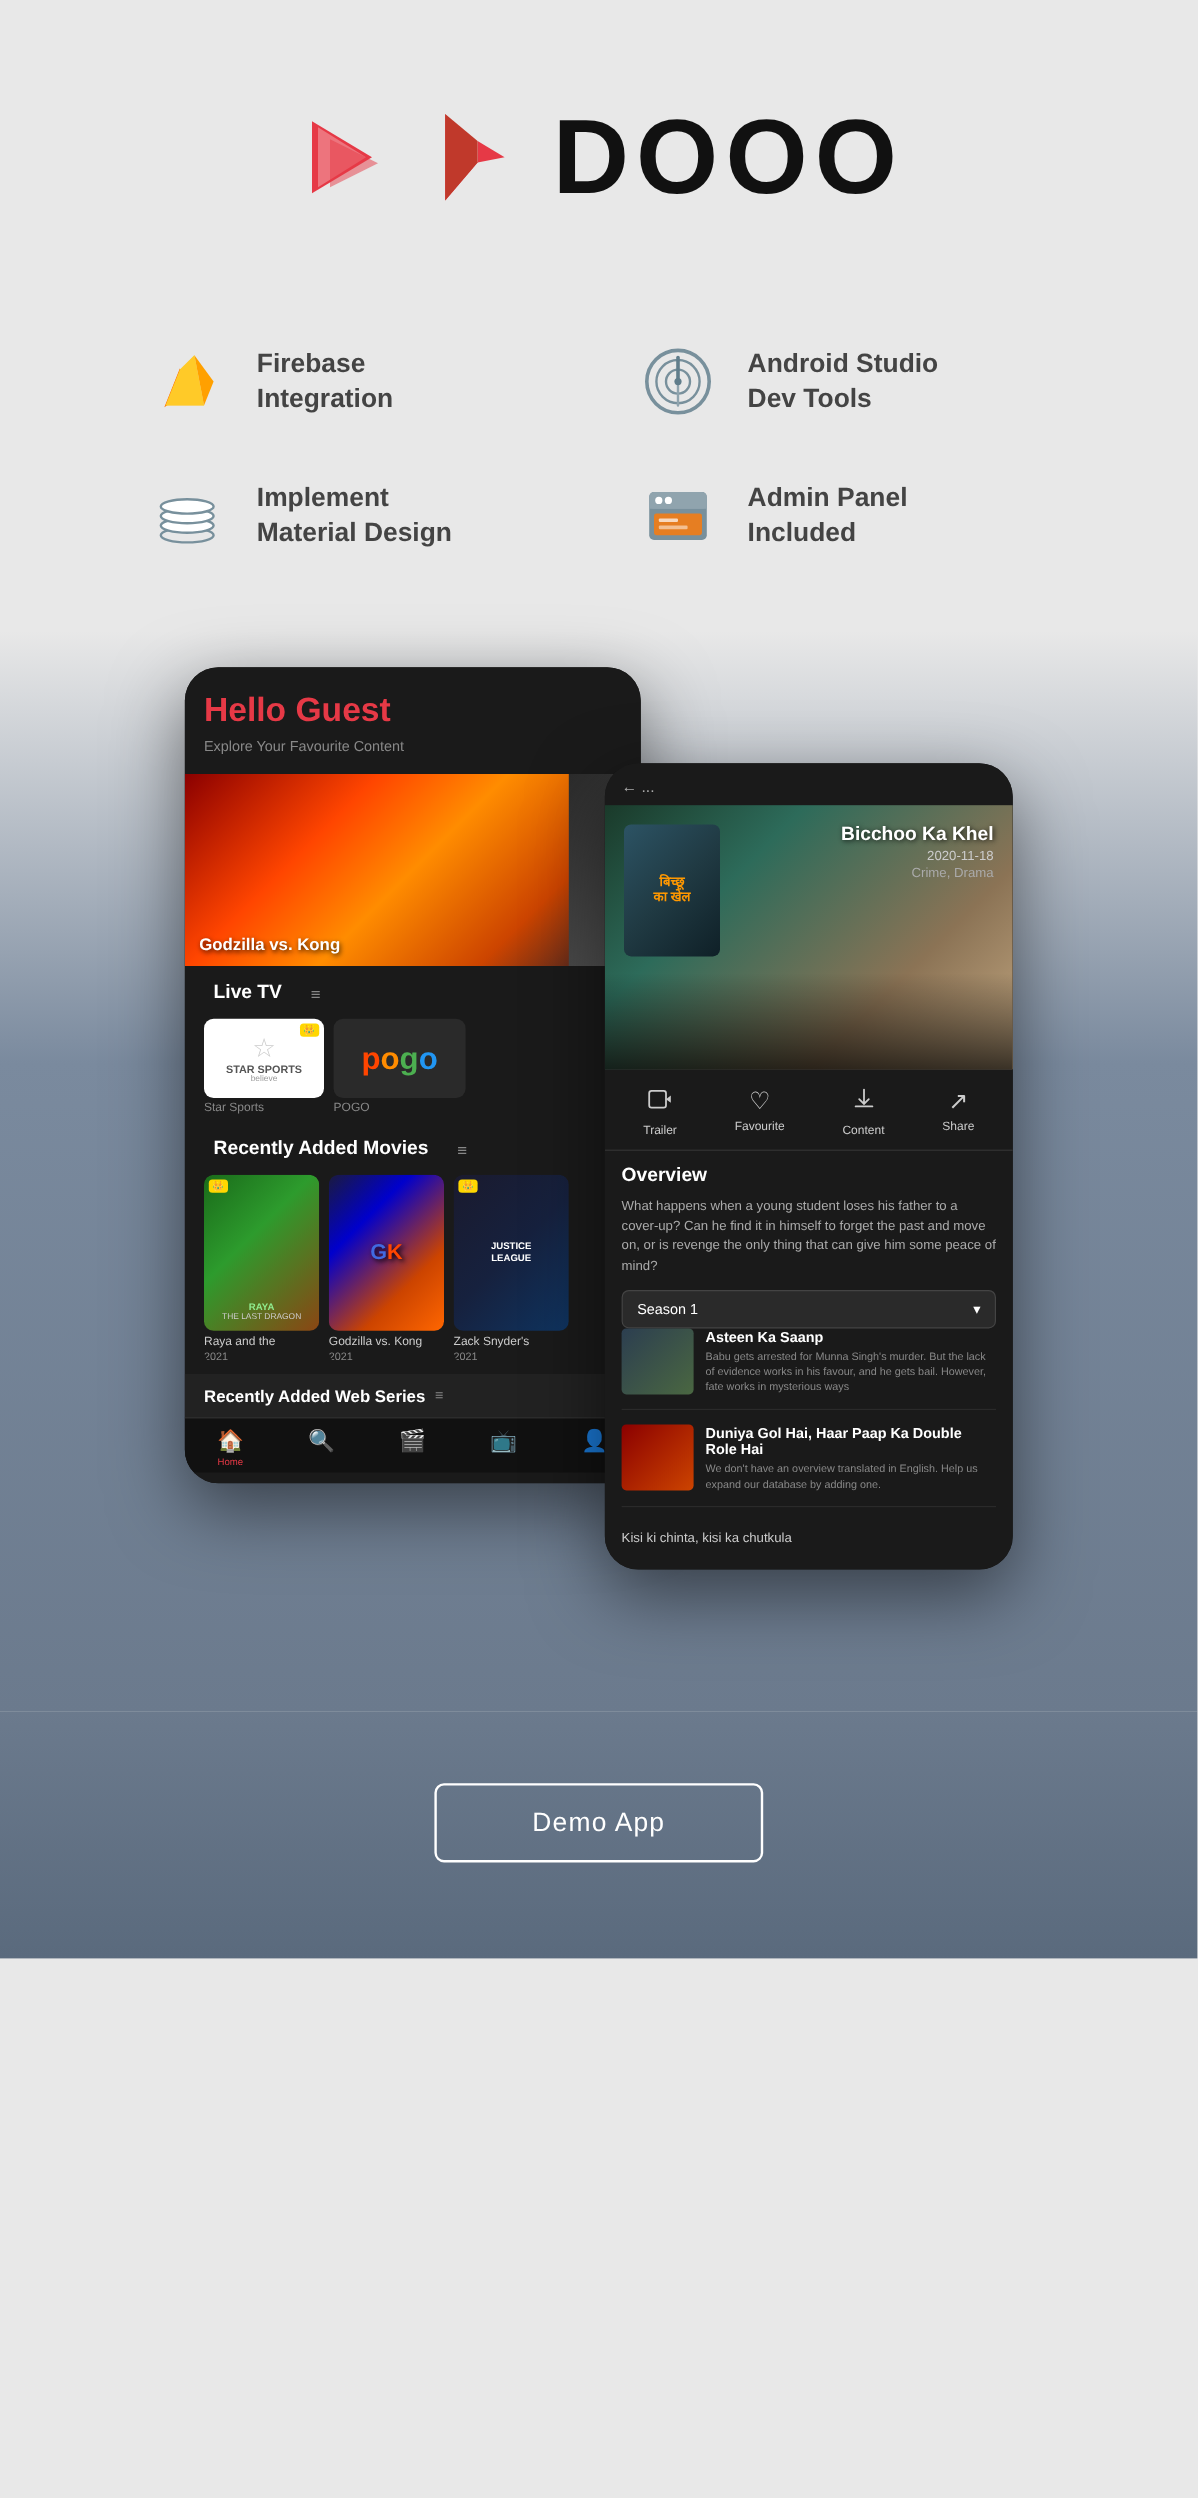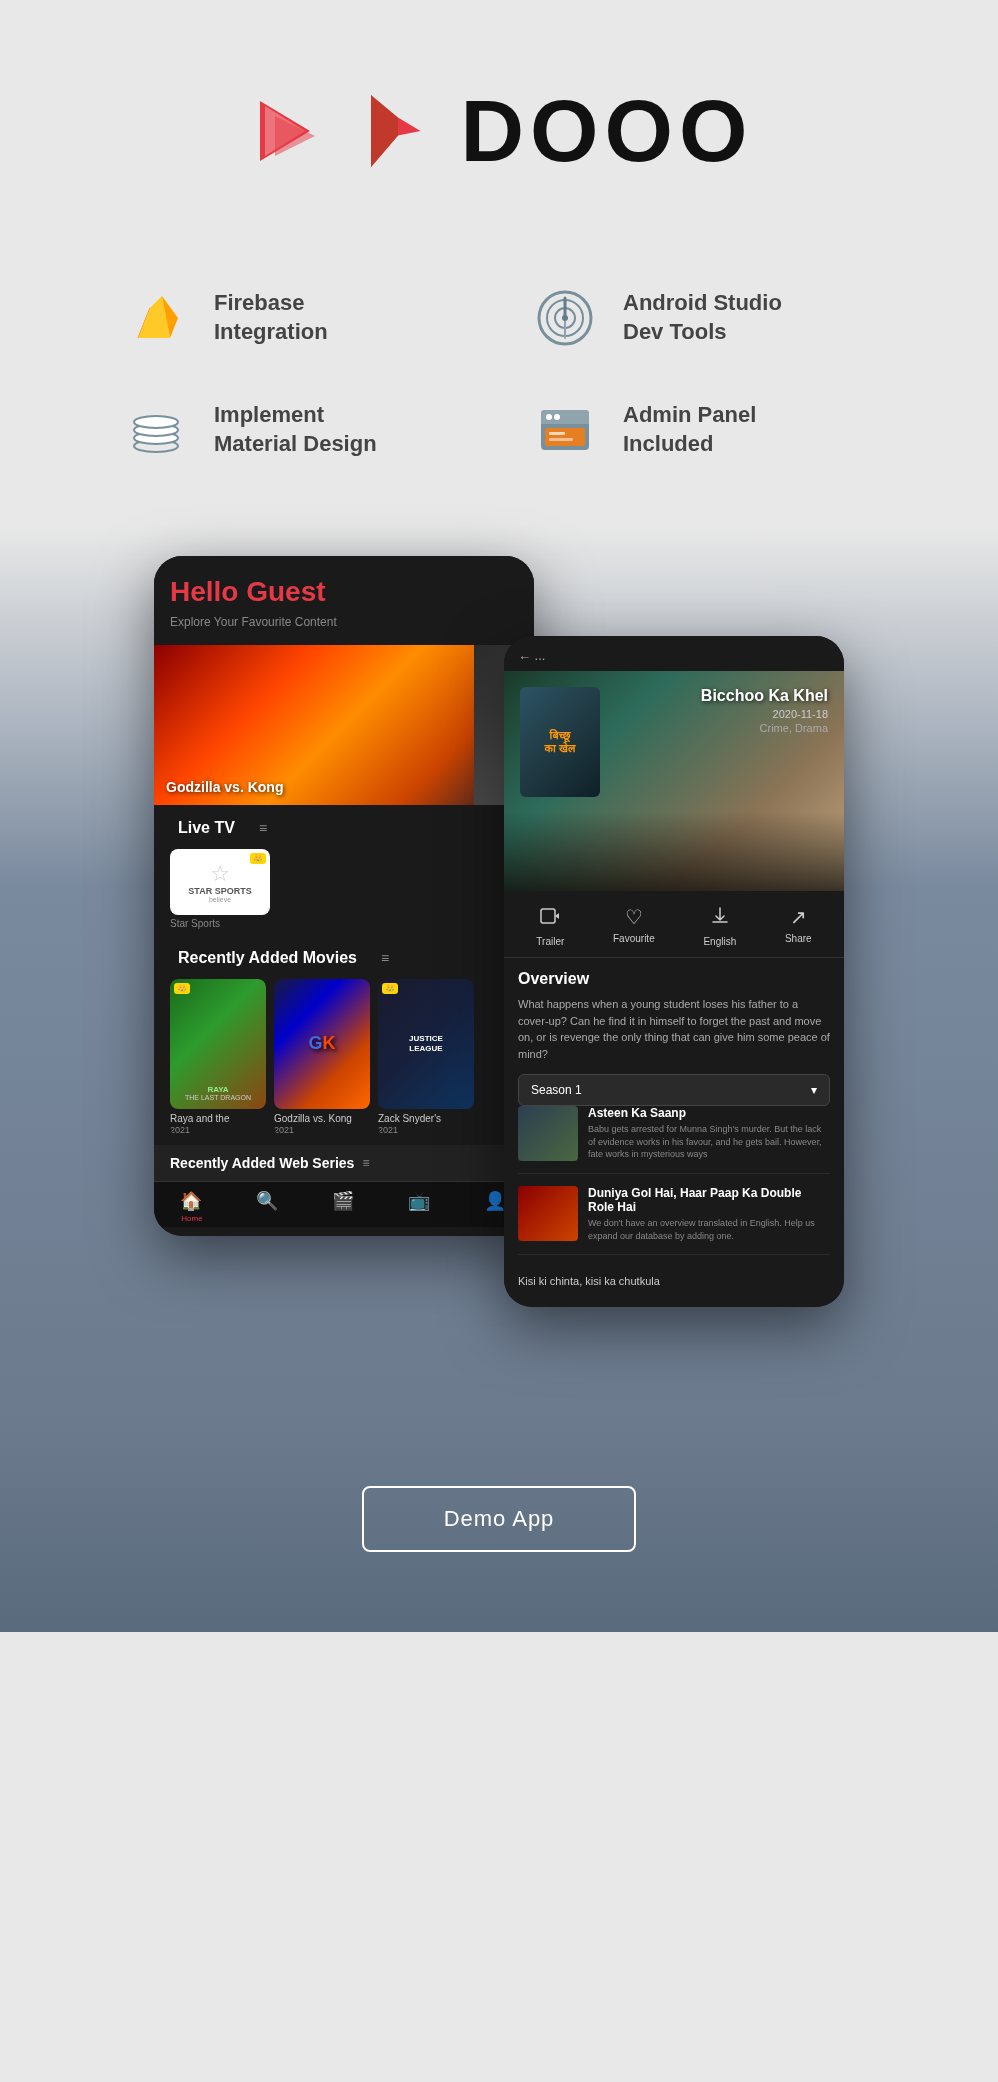--- a/index.html
+++ b/index.html
@@ -623,20 +623,28 @@
               <div class="crown-badge">👑</div>
               <div class="star-sports-logo">
                 <div class="star-icon">☆</div>
                 <div class="star-sports-text">STAR SPORTS</div>
                 <div class="star-sub">believe</div>
               </div>
             </div>
             <div class="tv-label-row">Star Sports</div>
           </div>
 
+          <div style="position:relative;">
+            <div class="live-tv-card-dark">
+              <span style="font-size:26px;font-weight:900;">
+                <span style="color:#FF4500;">p</span><span style="color:#FF8C00;">o</span><span style="color:#4CAF50;">g</span><span style="color:#2196F3;">o</span>
+              </span>
+            </div>
+            <div class="tv-label-row">POGO</div>
+          </div>
         </div>
 
         <div class="section-header">
           <span>Recently Added Movies</span>
           <span class="section-header-icon">≡</span>
         </div>
 
         <div class="movies-row">
 
           <div class="movie-card">
@@ -739,21 +747,21 @@
             <span class="action-btn-icon">♡</span>
             <span>Favourite</span>
           </div>
           <div class="action-btn">
             <span class="action-btn-icon">
               <svg width="22" height="22" viewBox="0 0 22 22">
                   <path d="M11 3 L11 14 M7 11 L11 15 L15 11" stroke="#ccc" stroke-width="1.5" fill="none" stroke-linecap="round"></path>
                   <path d="M4 17 L18 17" stroke="#ccc" stroke-width="1.5" stroke-linecap="round"></path>
                 </svg>
             </span>
-            <span>English</span>
+            <span>Content</span>
           </div>
           <div class="action-btn">
             <span class="action-btn-icon">↗</span>
             <span>Share</span>
           </div>
         </div>
 
         <div class="overview-section">
           <div class="overview-title">Overview</div>
           <div class="overview-text">What happens when a young student loses his father to a cover-up? Can he find it in himself to forget the past and move on, or is revenge the only thing that can give him some peace of mind?</div>

